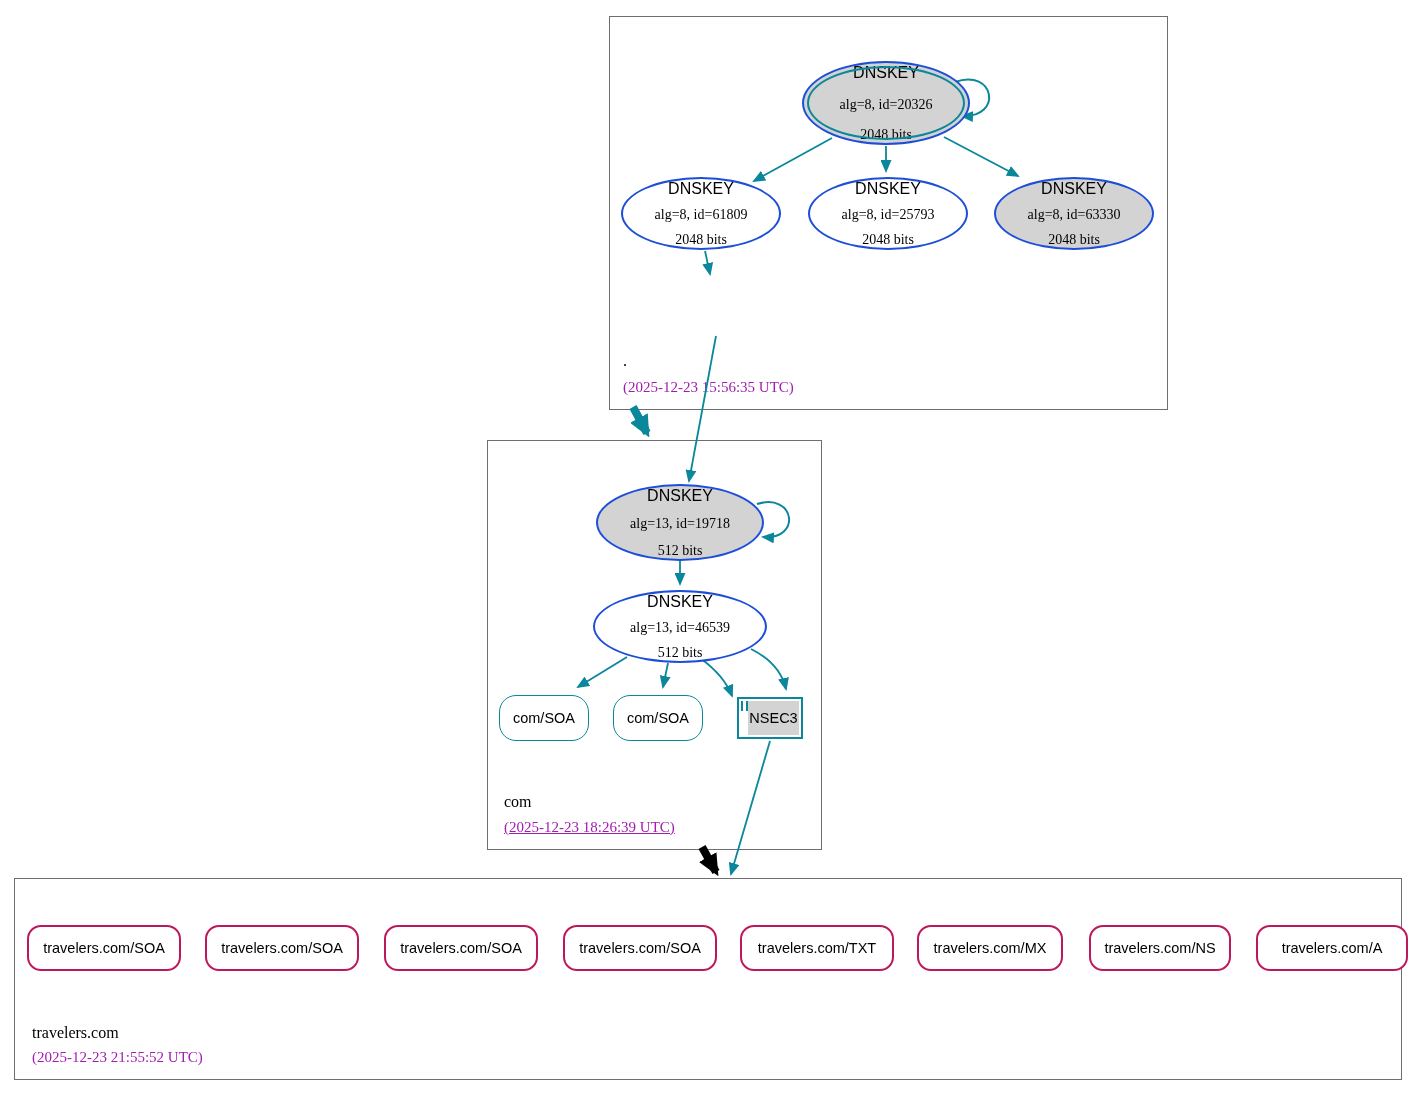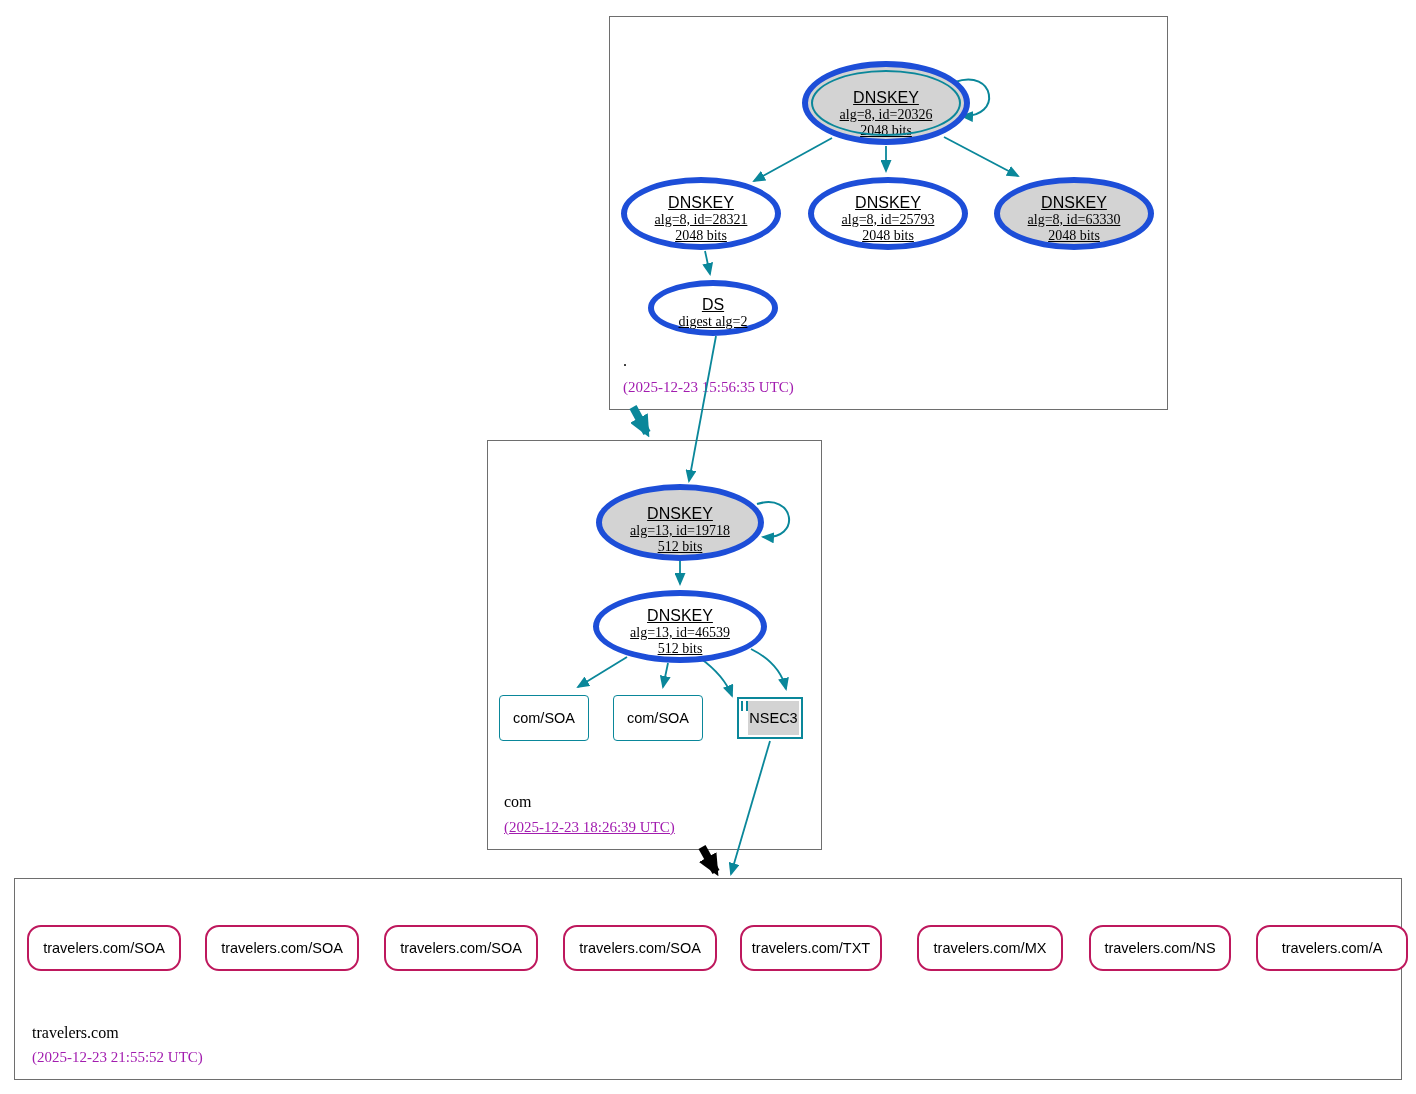--- a/index.html
+++ b/index.html
@@ -8,29 +8,29 @@
 
   
   .zonebox{position:absolute;border:1px solid #6e6e6e;background:transparent;z-index:0;}
   .zone-name{position:absolute;font-family:"Liberation Serif",serif;font-size:16px;color:#000;z-index:0;}
   .zone-ts{position:absolute;font-family:"Liberation Serif",serif;font-size:15px;color:#a21caf;z-index:0;}
 
   
   #edges{position:absolute;left:0;top:0;z-index:1;}
 
   
-  .ellipse{position:absolute;border:6px solid #1d4ed8;border-radius:50%;background:#fff;
-           display:flex;flex-direction:column;align-items:center;justify-content:flex-end;
-           text-align:center;z-index:2;box-sizing:border-box;text-decoration:underline;}
+  .ellipse{position:absolute;border:2px solid #1d4ed8;border-radius:50%;background:#fff;
+           display:flex;flex-direction:column;align-items:center;justify-content:space-between;
+           text-align:center;z-index:2;box-sizing:border-box;}
   .ellipse.gray{background:#d3d3d3;}
   .ellipse .inner-ring{position:absolute;inset:3px;border:2px solid #0a879a;border-radius:50%;pointer-events:none;}
   .n-title{font-size:16px;line-height:19px;}
   .n-detail{font-family:"Liberation Serif",serif;font-size:14px;line-height:16px;}
 
-  .rrset{position:absolute;height:46px;border:1.7px solid #0a879a;border-radius:4px;background:#fff;
+  .rrset{position:absolute;height:46px;border:1.7px solid #0a879a;border-radius:17px;background:#fff;
          display:flex;align-items:center;justify-content:center;font-size:14.5px;z-index:2;box-sizing:border-box;}
   .rrset.black{border:2px solid #be185d;border-radius:14px;}
 
   .nsec3{position:absolute;left:737px;top:697px;width:66px;height:42px;border:2.5px solid #0a879a;
          background:#fff;z-index:2;box-sizing:border-box;display:flex;flex-direction:row;padding:2px;}
   .nsec3-cells{display:flex;gap:3px;margin-bottom:2px;}
   .nsec3-cell{flex:1;height:10px;background:#d3d3d3;border:1.5px solid #0a879a;box-sizing:border-box;}
   .nsec3-body{flex:1;background:#d3d3d3;display:flex;align-items:center;justify-content:center;
               font-size:14.5px;}
 </style>
@@ -87,40 +87,36 @@
 
   <div class="ellipse gray" style="left:802px;top:61px;width:168px;height:84px;">
     <span class="inner-ring"></span>
     <span class="n-title">DNSKEY</span>
     <span class="n-detail">alg=8, id=20326</span>
     <span class="n-detail">2048 bits</span>
   </div>
 
   <div class="ellipse" style="left:621px;top:177px;width:160px;height:73px;">
     <span class="n-title">DNSKEY</span>
-    <span class="n-detail">alg=8, id=28321</span>
+    <span class="n-detail">alg=8, id=61809</span>
     <span class="n-detail">2048 bits</span>
   </div>
 
   <div class="ellipse" style="left:808px;top:177px;width:160px;height:73px;">
     <span class="n-title">DNSKEY</span>
     <span class="n-detail">alg=8, id=25793</span>
     <span class="n-detail">2048 bits</span>
   </div>
 
   <div class="ellipse gray" style="left:994px;top:177px;width:160px;height:73px;">
     <span class="n-title">DNSKEY</span>
     <span class="n-detail">alg=8, id=63330</span>
     <span class="n-detail">2048 bits</span>
   </div>
 
-  <div class="ellipse" style="left:648px;top:280px;width:130px;height:56px;">
-    <span class="n-title">DS</span>
-    <span class="n-detail">digest alg=2</span>
-  </div>
 
   <div class="ellipse gray" style="left:596px;top:484px;width:168px;height:77px;">
     <span class="n-title">DNSKEY</span>
     <span class="n-detail">alg=13, id=19718</span>
     <span class="n-detail">512 bits</span>
   </div>
 
   <div class="ellipse" style="left:593px;top:590px;width:174px;height:73px;">
     <span class="n-title">DNSKEY</span>
     <span class="n-detail">alg=13, id=46539</span>
@@ -147,21 +143,21 @@
   </div>
   <div class="rrset black" style="left:205px;top:925px;width:154px;">
     <span>travelers.com/SOA</span>
   </div>
   <div class="rrset black" style="left:384px;top:925px;width:154px;">
     <span>travelers.com/SOA</span>
   </div>
   <div class="rrset black" style="left:563px;top:925px;width:154px;">
     <span>travelers.com/SOA</span>
   </div>
-  <div class="rrset black" style="left:740px;top:925px;width:142px;">
+  <div class="rrset black" style="left:740px;top:925px;width:154px;">
     <span>travelers.com/TXT</span>
   </div>
   <div class="rrset black" style="left:917px;top:925px;width:146px;">
     <span>travelers.com/MX</span>
   </div>
   <div class="rrset black" style="left:1089px;top:925px;width:142px;">
     <span>travelers.com/NS</span>
   </div>
   <div class="rrset black" style="left:1256px;top:925px;width:152px;">
     <span>travelers.com/A</span>

